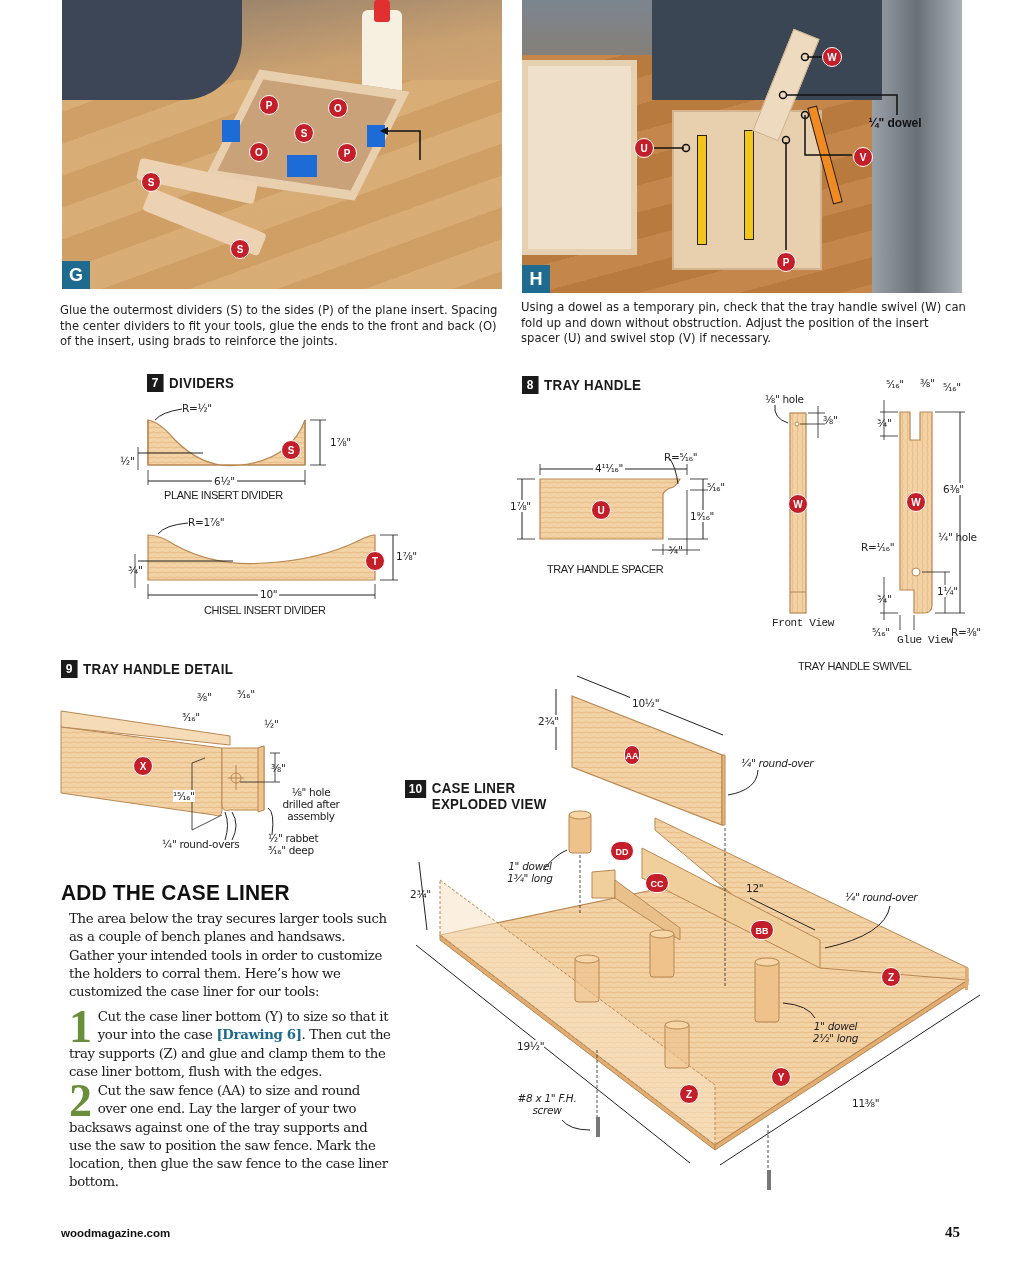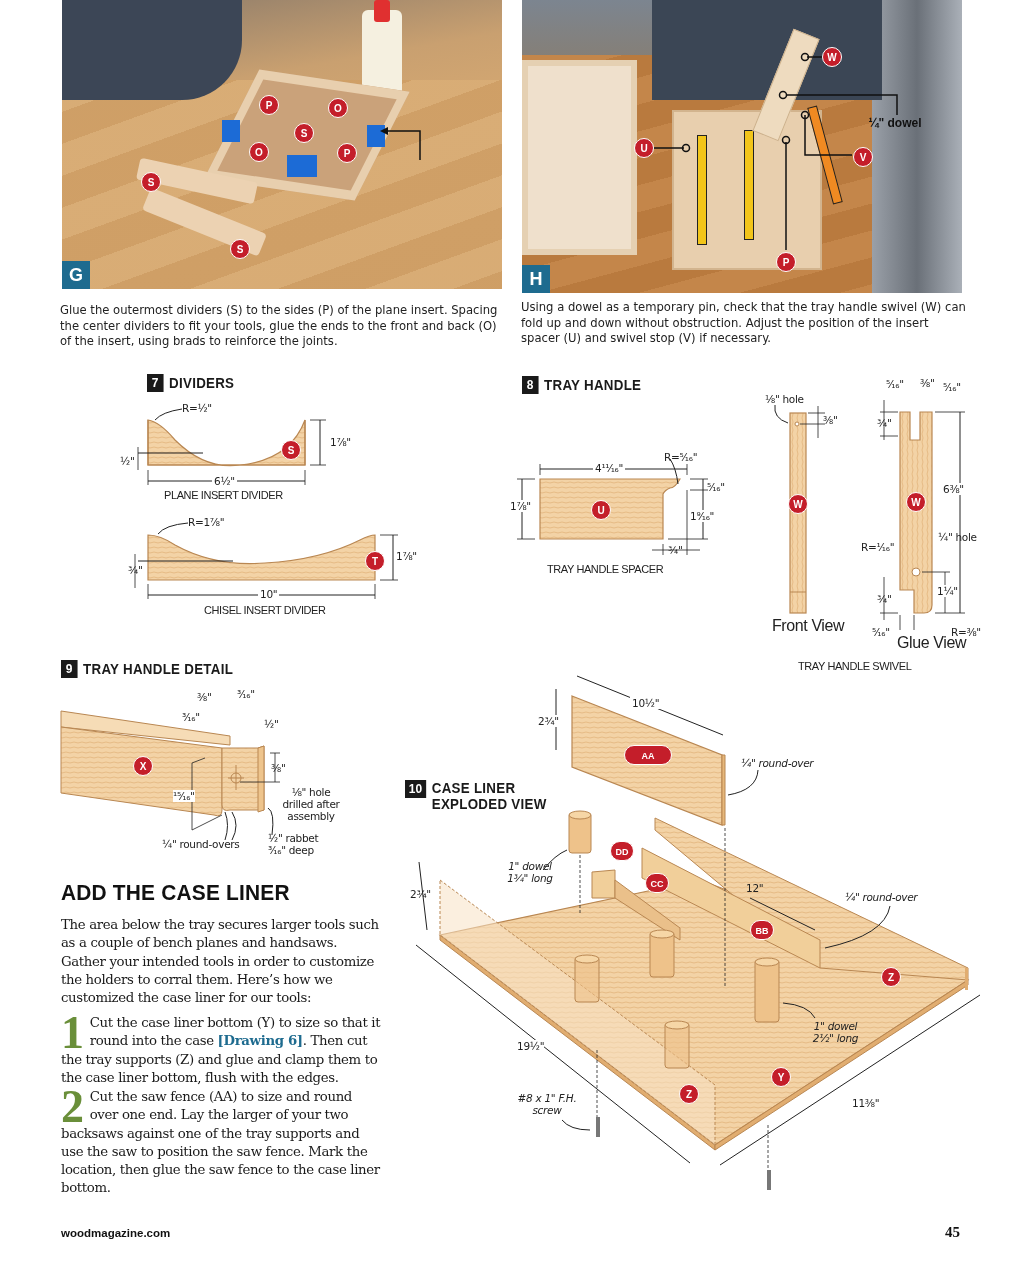--- a/index.html
+++ b/index.html
@@ -38,27 +38,27 @@
 
   
   .dwg-head { position: absolute; display: flex; align-items: center; gap: 6px; font-family: "Liberation Sans", sans-serif; font-weight: bold; font-size: 14.5px; letter-spacing: 0.3px; color: #1a1a1a; transform: scaleX(0.92); transform-origin: left; }
   .dwg-num { background: #1a1a1a; color: #fff; font-size: 13px; padding: 1px 4px; line-height: 16px; min-width: 18px; text-align: center; }
   .dwg-head .multi { display: flex; flex-direction: column; line-height: 16px; }
 
   
   .dim { position: absolute; font-family: "DejaVu Sans", sans-serif; font-size: 10.5px; color: #222; white-space: nowrap; letter-spacing: -0.3px; }
   .dim.italic { font-style: italic; }
   .sublabel { position: absolute; font-family: Liberation Sans, sans-serif; font-size: 11px; color: #222; white-space: nowrap; letter-spacing: -0.4px; text-transform: uppercase; }
-  .view-label { position: absolute; font-family: Liberation Sans, sans-serif; font-size: 16px; color: #222; white-space: nowrap; letter-spacing: -0.4px; }
+  .view-label { position: absolute; font-family: Liberation Mono, monospace; font-size: 11px; color: #222; white-space: nowrap; letter-spacing: -0.4px; }
 
   svg.lines { position: absolute; left: 0; top: 0; overflow: visible; pointer-events: none; }
 
   
   .article-head { position: absolute; left: 61px; top: 880px; font-family: "Liberation Sans", sans-serif; font-weight: bold; font-size: 22px; letter-spacing: 0.2px; color: #111; transform: scaleX(0.95); transform-origin: left; }
-  .article-body { position: absolute; left: 61px; width: 322px; font-family: "DejaVu Serif", serif; font-size: 13.3px; line-height: 18.3px; color: #1a1a1a; letter-spacing: -0.35px; margin-top: 6px; }
+  .article-body { position: absolute; left: 69px; width: 322px; font-family: "DejaVu Serif", serif; font-size: 13.3px; line-height: 18.3px; color: #1a1a1a; letter-spacing: -0.35px; }
   .intro { top: 910px; }
   .step-num { float: left; font-family: "Liberation Serif", serif; font-weight: bold; font-size: 46px; line-height: 34px; color: #6a8f3a; margin-right: 6px; margin-top: 2px; }
   .step-1 { top: 1008px; }
   .step-2 { top: 1082px; }
   .xref { color: #1e6b8f; font-weight: bold; }
 
   .footer-site { position: absolute; left: 61px; top: 1227px; font-family: "Liberation Sans", sans-serif; font-weight: bold; font-size: 11.5px; color: #111; }
   .footer-page { position: absolute; left: 945px; top: 1224px; font-family: "Liberation Serif", serif; font-weight: bold; font-size: 15px; color: #111; }
 </style>
 </head>
@@ -346,21 +346,21 @@
   <path d="M815 1018 Q808 1005 783 1003" fill="none" stroke="#222" stroke-width="1"></path>
   <path d="M543 870 Q555 855 567 850" fill="none" stroke="#222" stroke-width="1"></path>
   <path d="M562 1120 Q570 1130 590 1130" fill="none" stroke="#222" stroke-width="1"></path>
 
   <rect x="596" y="1117" width="4" height="20" fill="#777"></rect>
   <rect x="767" y="1170" width="4" height="20" fill="#777"></rect>
 </svg>
 
 <div class="dim" style="left:630px;top:697px;background:#fff;padding:0 2px;">10½"</div>
 <div class="dim" style="left:538px;top:715px;background:#fff;">2¾"</div>
-<div class="part-badge" style="left:624px;top:745px;width:48px;border-radius:10px;font-size:9px;">AA</div>
+<div class="part-badge" style="left:624px;top:745px;width:16px;border-radius:10px;font-size:9px;">AA</div>
 <div class="dim italic" style="left:741px;top:757px;">¼" round-over</div>
 <div class="dim italic" style="left:505px;top:860px;width:50px;white-space:normal;text-align:center;line-height:12px;">1" dowel 1¾" long</div>
 <div class="part-badge" style="left:610px;top:841px;width:24px;border-radius:10px;font-size:9px;">DD</div>
 <div class="part-badge" style="left:645px;top:873px;width:24px;border-radius:10px;font-size:9px;">CC</div>
 <div class="dim" style="left:410px;top:888px;">2¾"</div>
 <div class="dim" style="left:746px;top:882px;">12"</div>
 <div class="dim italic" style="left:845px;top:891px;">¼" round-over</div>
 <div class="part-badge" style="left:750px;top:920px;width:24px;border-radius:10px;font-size:9px;">BB</div>
 <div class="part-badge" style="left:881px;top:967px;">Z</div>
 <div class="dim italic" style="left:808px;top:1020px;width:55px;white-space:normal;text-align:center;line-height:12px;">1" dowel 2½" long</div>
@@ -368,21 +368,21 @@
 <div class="part-badge" style="left:771px;top:1067px;">Y</div>
 <div class="part-badge" style="left:679px;top:1084px;">Z</div>
 <div class="dim italic" style="left:517px;top:1092px;width:60px;white-space:normal;text-align:center;line-height:12px;">#8 x 1" F.H. screw</div>
 <div class="dim" style="left:852px;top:1097px;background:#fff;">11⅜"</div>
 
 <div class="article-head">ADD THE CASE LINER</div>
 <div class="article-body intro">The area below the tray secures larger tools such as a couple of bench planes and handsaws. Gather your intended tools in order to customize the holders to corral them. Here’s how we customized the case liner for our tools:</div>
 
 <div class="article-body step-1">
   <span class="step-num">1</span>
-  <span>Cut the case liner bottom (Y) to size so that it round into the case </span><span class="xref">[Drawing 6]</span><span>. Then cut the tray supports (Z) and glue and clamp them to the case liner bottom, flush with the edges.</span>
+  <span>Cut the case liner bottom (Y) to size so that it your into the case </span><span class="xref">[Drawing 6]</span><span>. Then cut the tray supports (Z) and glue and clamp them to the case liner bottom, flush with the edges.</span>
 </div>
 
 <div class="article-body step-2">
   <span class="step-num">2</span>
   <span>Cut the saw fence (AA) to size and round over one end. Lay the larger of your two backsaws against one of the tray supports and use the saw to position the saw fence. Mark the location, then glue the saw fence to the case liner bottom.</span>
 </div>
 
 <div class="footer-site">woodmagazine.com</div>
 <div class="footer-page">45</div>
 

